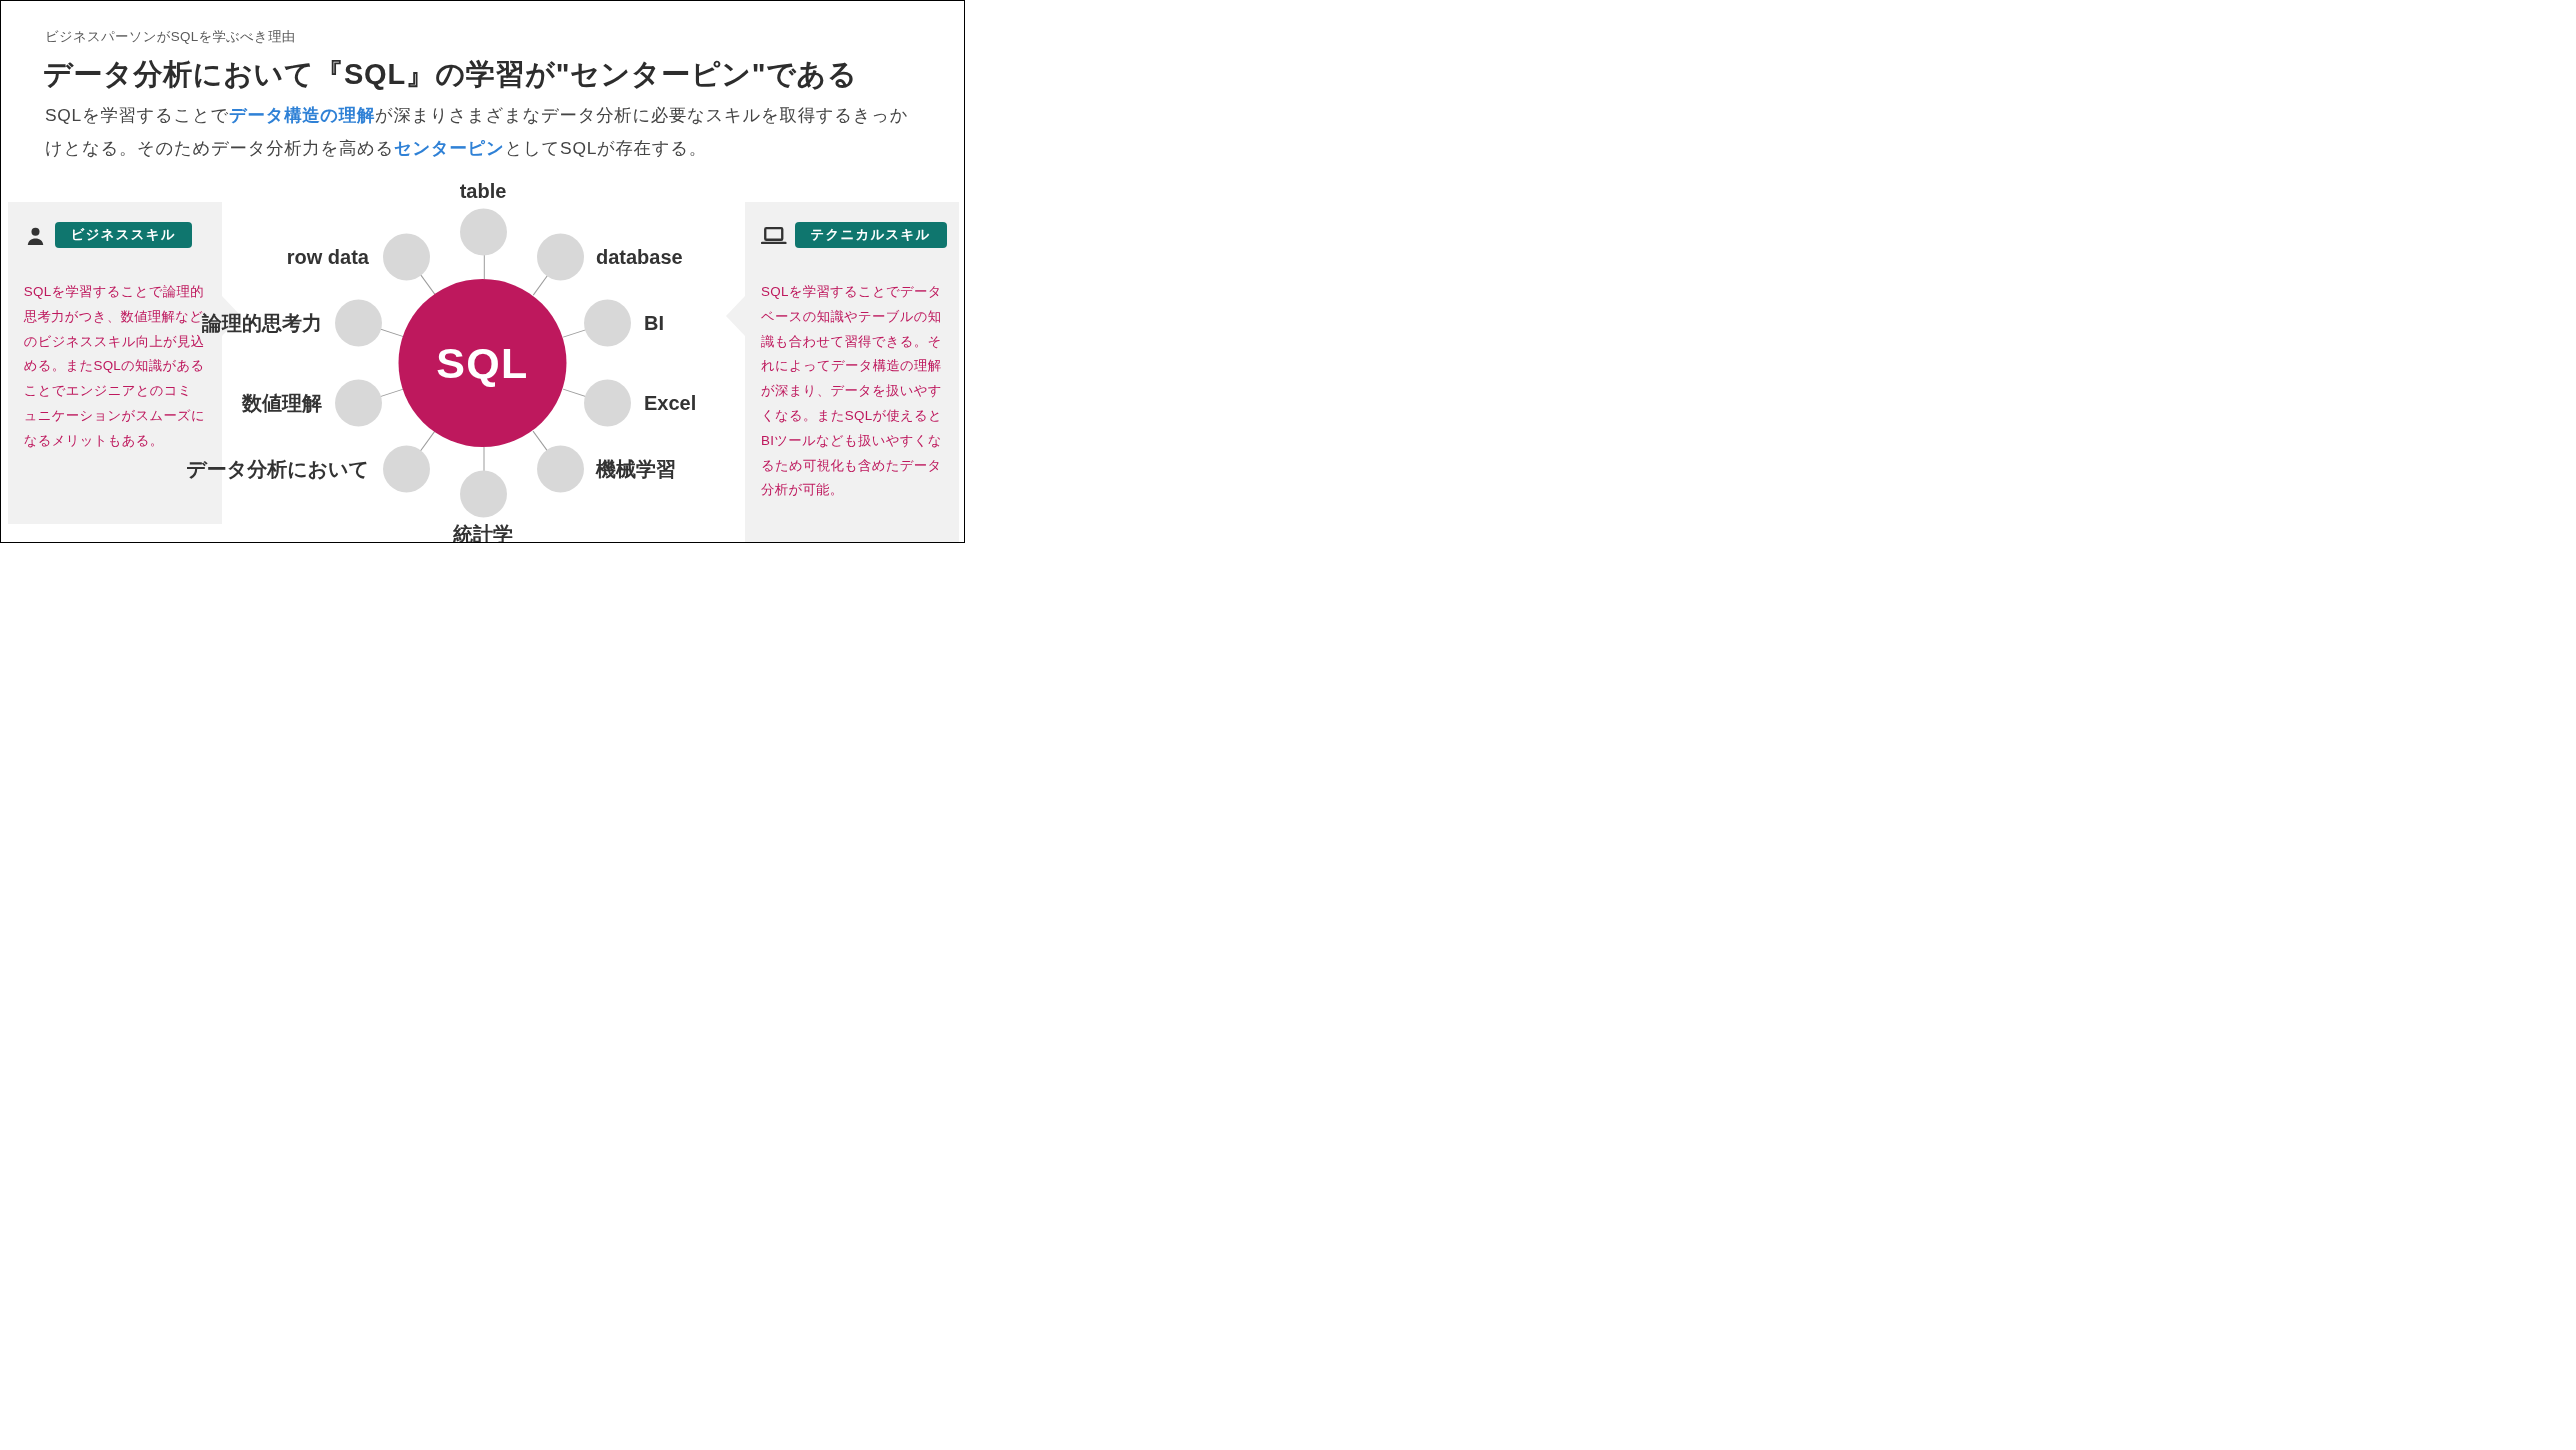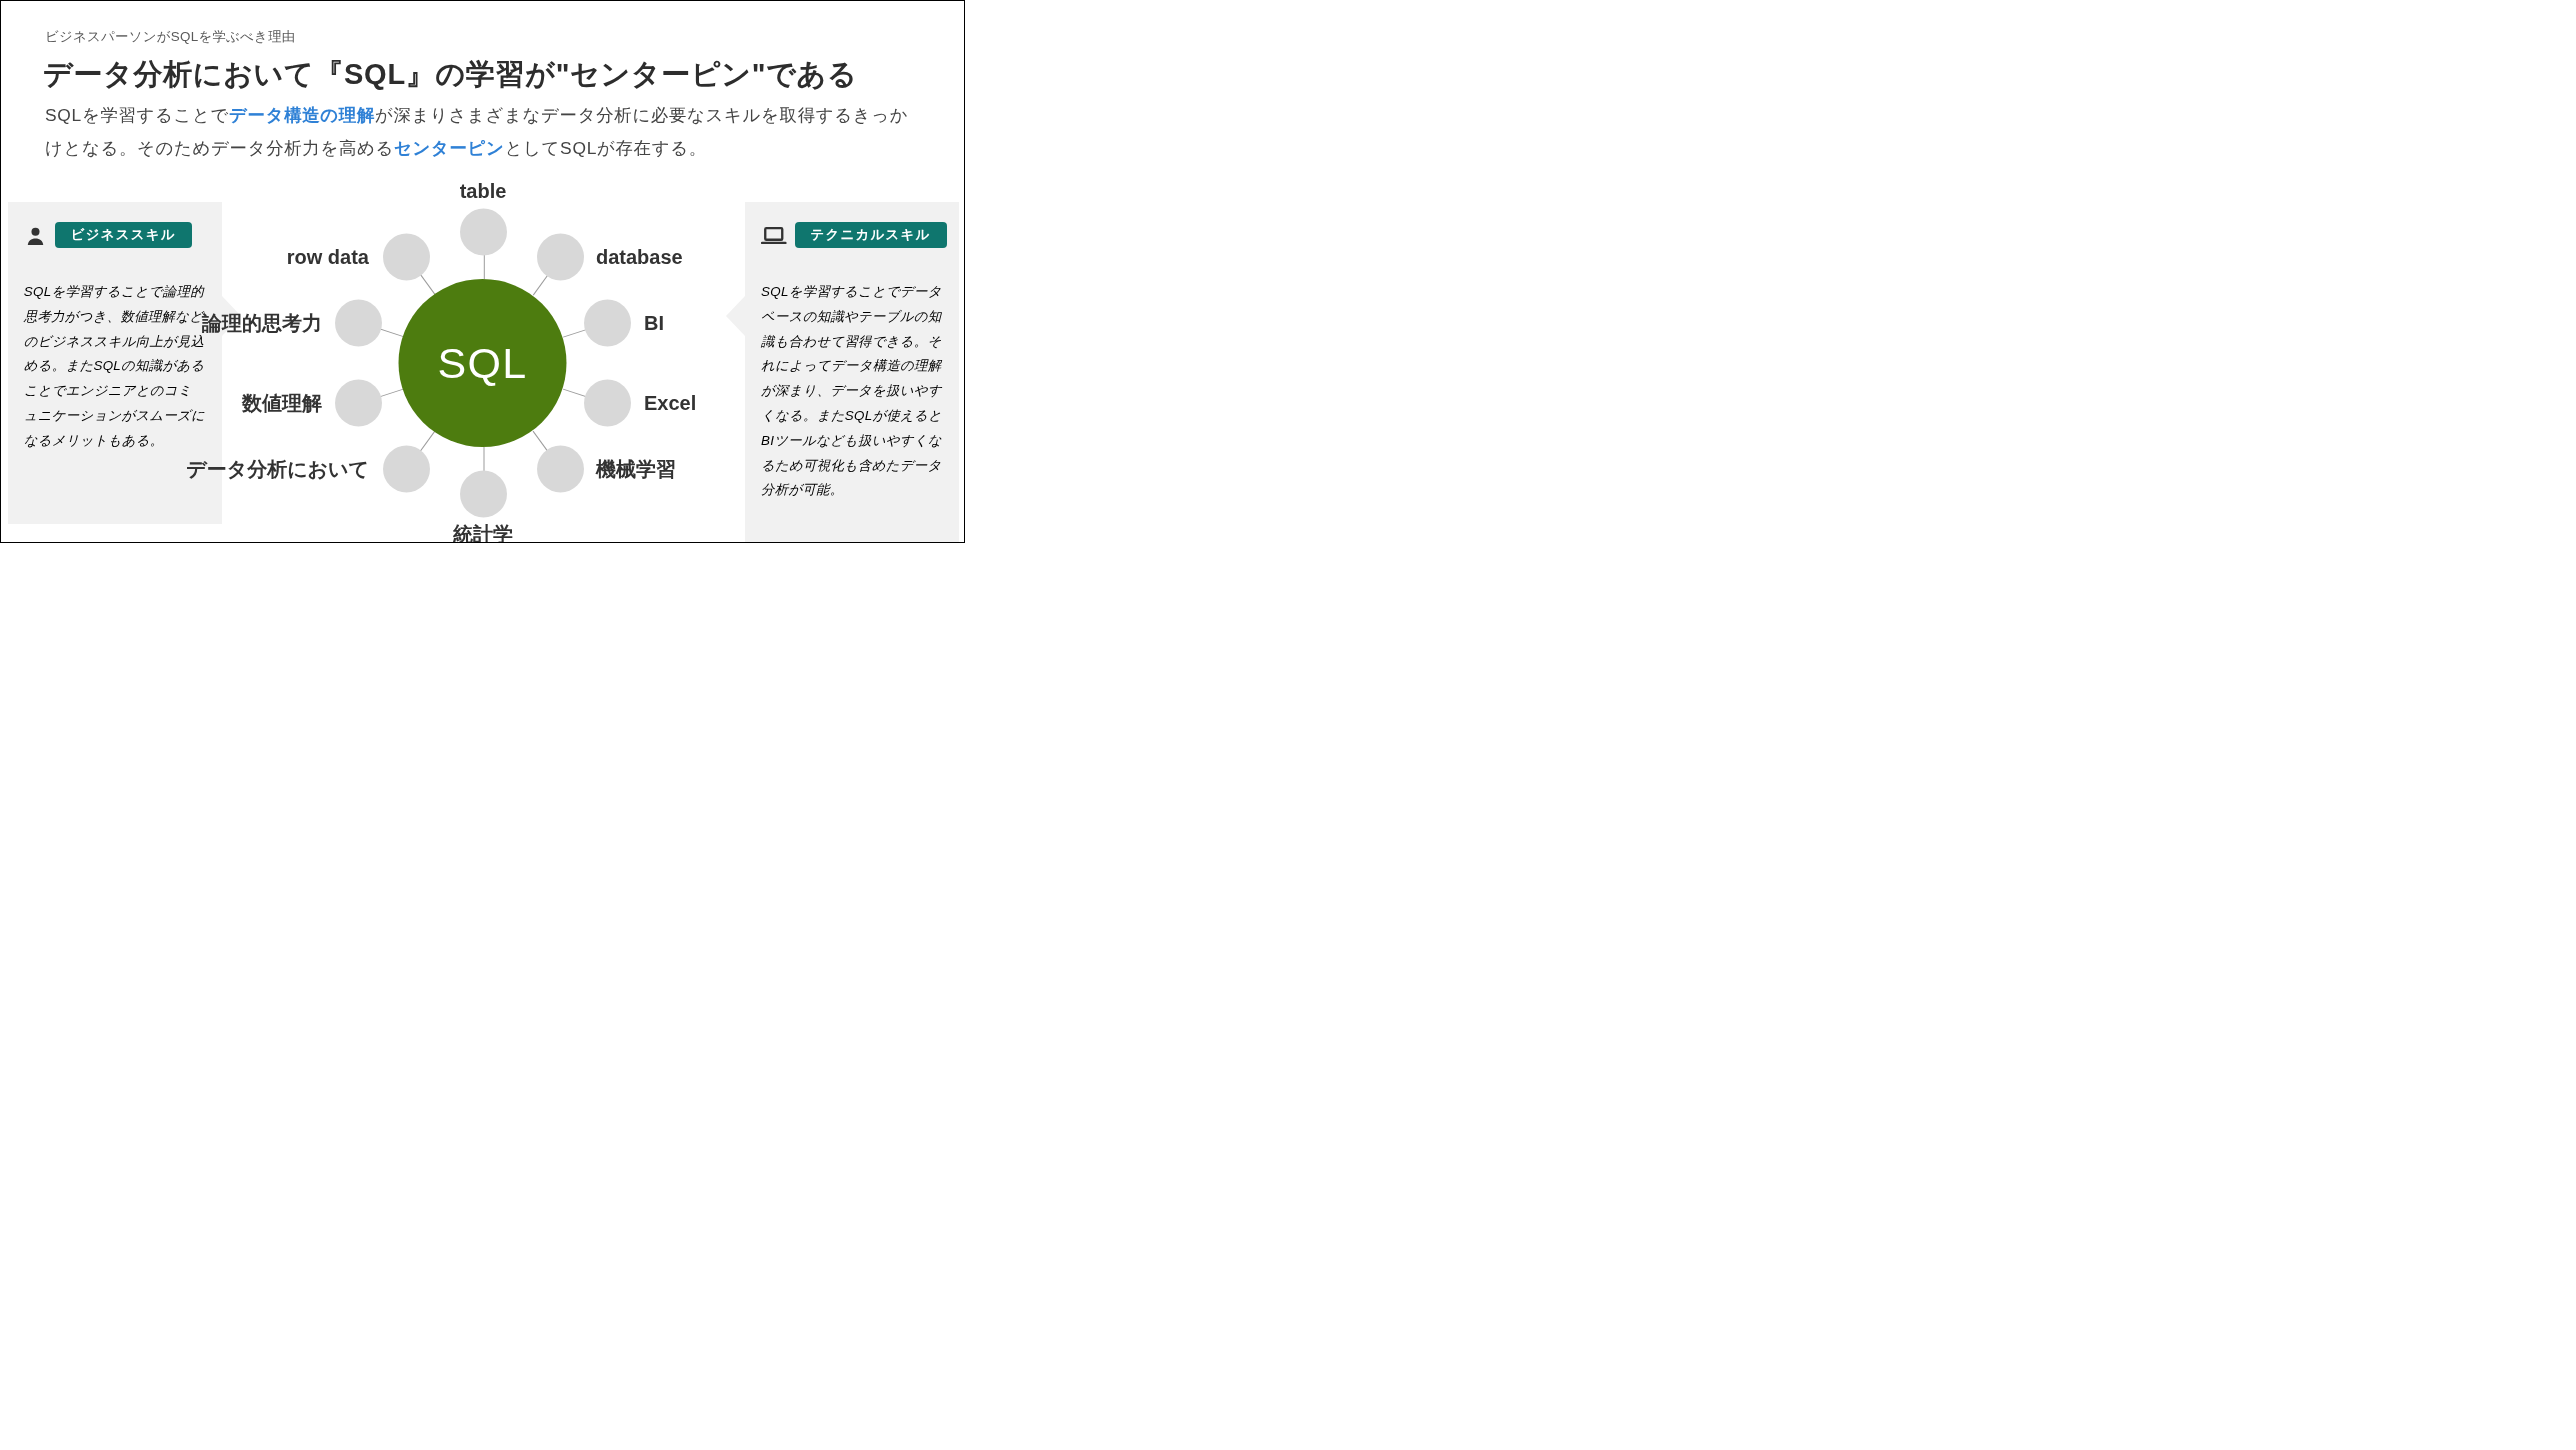--- a/index.html
+++ b/index.html
@@ -65,24 +65,23 @@
     font-size: 13.4px;
     font-weight: 700;
     padding: 4px 16px;
     border-radius: 4px;
     letter-spacing: 1.3px;
     white-space: nowrap;
   }
   .card-head svg { flex-shrink: 0; }
   .card-body {
     font-size: 13.4px;
-    color: #000000;
+    color: #be185d;
     line-height: 1.85;
     letter-spacing: 0.3px;
-    font-style: italic;
   }
   
   .card.left::after {
     content: "";
     position: absolute;
     right: -19px;
     top: 94px;
     width: 0; height: 0;
     border-top: 20px solid transparent;
     border-bottom: 20px solid transparent;
@@ -107,27 +106,27 @@
     transform: translate(-50%, -50%);
     width: 415px;
     height: 362px;
   }
   .hub {
     position: absolute;
     left: 50%; top: 50%;
     transform: translate(-50%, -50%);
     width: 168px; height: 168px;
     border-radius: 50%;
-    background: #4d7c0f;
+    background: #be185d;
     display: flex;
     align-items: center;
     justify-content: center;
     color: #ffffff;
     font-size: 43px;
-    font-weight: 400;
+    font-weight: 700;
     letter-spacing: 1.3px;
     z-index: 3;
   }
   .spoke {
     position: absolute;
     width: 1.3px;
     background: #9b9b9b;
     transform-origin: top center;
     z-index: 1;
   }

